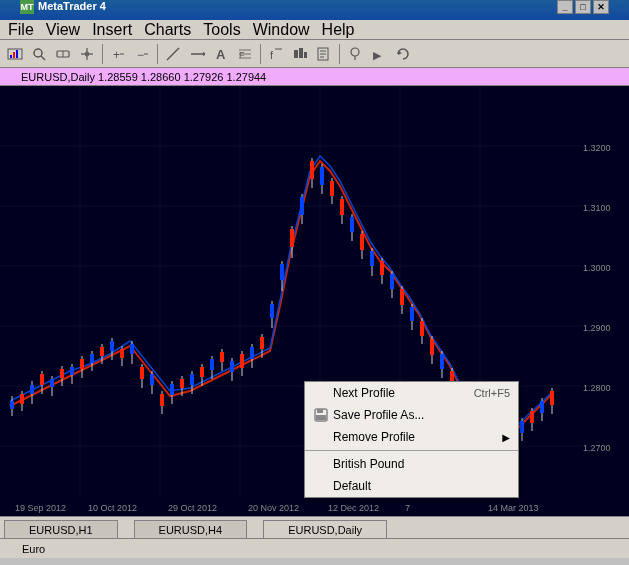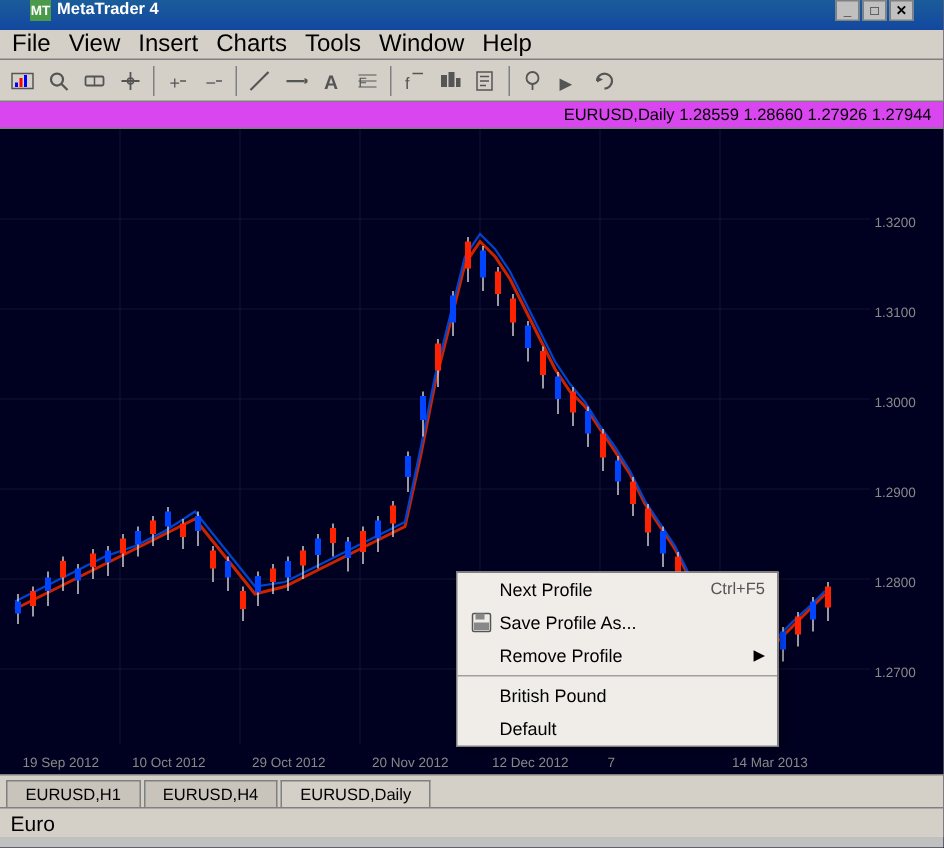--- a/index.html
+++ b/index.html
@@ -91,28 +91,27 @@
     .tb-sep {
       width: 1px;
       height: 20px;
       background: #808080;
       margin: 0 2px;
     }
 
     
     .info-bar {
       height: 18px;
-      background: #d946ef;
-      display: flex;
-      align-items: center;
-      padding: 0 8px;
+      background: #f0abfc;
+      display: flex;
+      align-items: center;
+      padding: 0 21px;
       font-size: 11px;
       color: #000;
       border-bottom: 1px solid #808080;
-      justify-content: flex-end;
     }
 
     
     .chart-area {
       width: 629px;
       height: 430px;
       background: #000020;
       position: relative;
       overflow: hidden;
     }
@@ -175,43 +174,43 @@
     .bottom-tabs {
       height: 22px;
       background: #d4d0c8;
       display: flex;
       align-items: flex-end;
       padding: 0 4px;
       border-top: 1px solid #808080;
     }
     .tab {
       height: 18px;
-      padding: 0 12px;
+      padding: 0 24px;
       background: #c8c4bc;
       border: 1px solid #808080;
       border-bottom: none;
       display: flex;
       align-items: center;
       font-size: 11px;
       cursor: pointer;
-      margin-right: 2px;
+      margin-right: 16px;
     }
     .tab.active {
       background: #d4d0c8;
       font-weight: normal;
     }
 
     
     .status-bar {
       height: 20px;
       background: #d4d0c8;
       display: flex;
       align-items: center;
-      padding: 0 7px;
-      font-size: 14px;
+      padding: 0 22px;
+      font-size: 11px;
       border-top: 1px solid #808080;
     }
   </style>
 </head>
 <body>
 
 <div class="title-bar">
   <div class="title-bar-icon">MT</div>
   <span>MetaTrader 4</span>
   <div class="title-bar-buttons">

